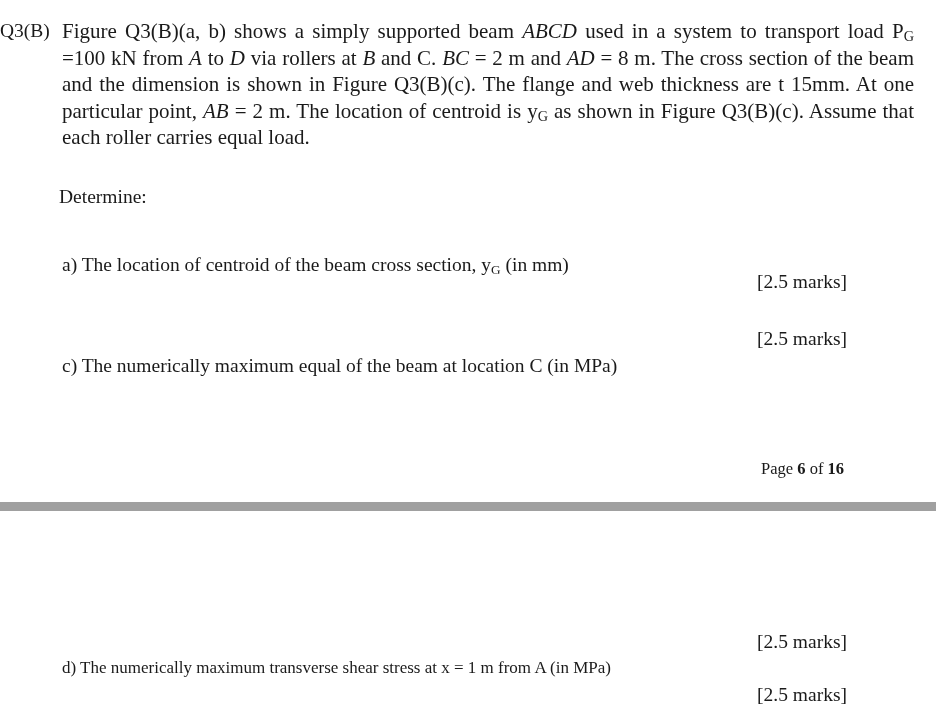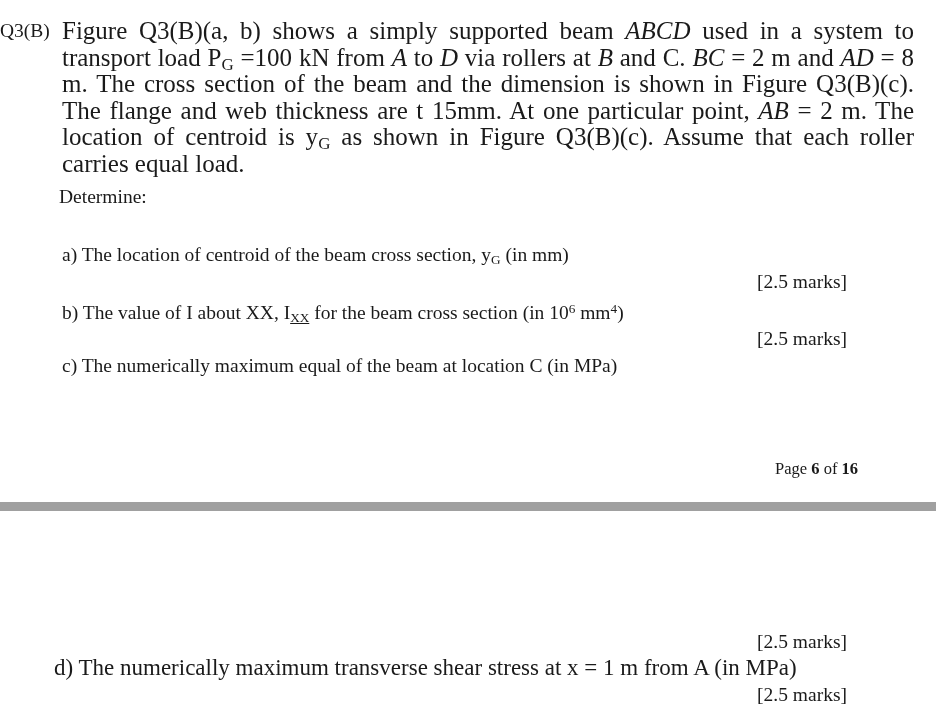--- a/index.html
+++ b/index.html
@@ -36,21 +36,21 @@
   }
   .q-label {
     flex: 0 0 auto;
     width: 62px;
     font-size: 19.5px;
     line-height: 26.5px;
     white-space: nowrap;
   }
   .q-body {
     flex: 1 1 auto;
-    font-size: 25px;
+    font-size: 21px;
     line-height: 26.5px;
     text-align: justify;
     text-justify: inter-word;
     padding-right: 22px;
   }
   .q-body p { margin: 0; }
 
   i.var { font-style: italic; }
 
   sub.sb {
@@ -80,39 +80,39 @@
   }
 
   
   .item {
     position: absolute;
     left: 62px;
     font-size: 19.5px;
     line-height: 26.5px;
     white-space: nowrap;
   }
-  .item-a { top: 242px; }
+  .item-a { top: 252px; }
   .item-b { top: 300px; }
   .item-c { top: 353px; }
 
   .marks {
     position: absolute;
     font-size: 19.5px;
     line-height: 26.5px;
     white-space: nowrap;
     text-align: right;
   }
   .marks-a { top: 269px; right: 89px; }
   .marks-b { top: 326px; right: 89px; }
 
   
   .page-footer {
     position: absolute;
     top: 458px;
-    right: 78px;
+    right: 92px;
     font-size: 16.5px;
     line-height: 22px;
     white-space: nowrap;
     text-align: center;
   }
   .page-footer b { font-weight: bold; }
 
   
   .separator {
     position: absolute;
@@ -128,22 +128,22 @@
     position: absolute;
     top: 629px;
     right: 89px;
     font-size: 19.5px;
     line-height: 26.5px;
     white-space: nowrap;
   }
   .item-d {
     position: absolute;
     top: 655px;
-    left: 54px;
-    font-size: 23px;
+    left: 62px;
+    font-size: 17px;
     line-height: 26.5px;
     white-space: nowrap;
   }
   .marks-d-bottom {
     position: absolute;
     top: 682px;
     right: 89px;
     font-size: 19.5px;
     line-height: 26.5px;
     white-space: nowrap;
@@ -161,21 +161,20 @@
         <p>Figure Q3(B)(a, b) shows a simply supported beam <i class="var">ABCD</i> used in a system to transport load P<sub class="sb">G</sub> =100 kN from <i class="var">A</i> to <i class="var">D</i> via rollers at <i class="var">B</i> and C. <i class="var">BC</i> = 2 m and <i class="var">AD</i> = 8 m. The cross section of the beam and the dimension is shown in Figure Q3(B)(c). The flange and web thickness are t 15mm. At one particular point, <i class="var">AB</i> = 2 m. The location of centroid is y<sub class="sb">G</sub> as shown in Figure Q3(B)(c). Assume that each roller carries equal load.</p>
       </div>
     </div>
   </div>
 
   <div class="determine">Determine:</div>
 
   <div class="item item-a"><span>a) The location of centroid of the beam cross section, y</span><sub class="sb">G</sub><span> (in mm)</span></div>
   <div class="marks marks-a">[2.5 marks]</div>
 
-  <div class="item item-b"><span>b) The value of I about XX, I</span><sub class="sb-ul">XX</sub><span> for the beam cross section (in 10</span><sup class="sp">6</sup><span> mm</span><sup class="sp">4</sup><span>)</span></div>
   <div class="marks marks-b">[2.5 marks]</div>
 
   <div class="item item-c">c) The numerically maximum equal of the beam at location C (in MPa)</div>
 
   <div class="page-footer"><span>Page </span><b>6</b><span> of </span><b>16</b></div>
 
   <div class="separator"></div>
 
   <div class="marks-d-top">[2.5 marks]</div>
   <div class="item-d">d) The numerically maximum transverse shear stress at x = 1 m from A (in MPa)</div>

